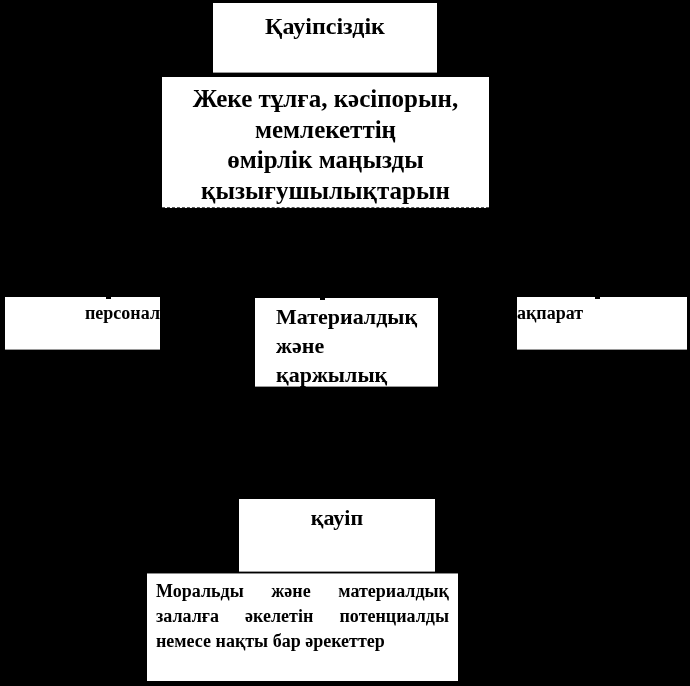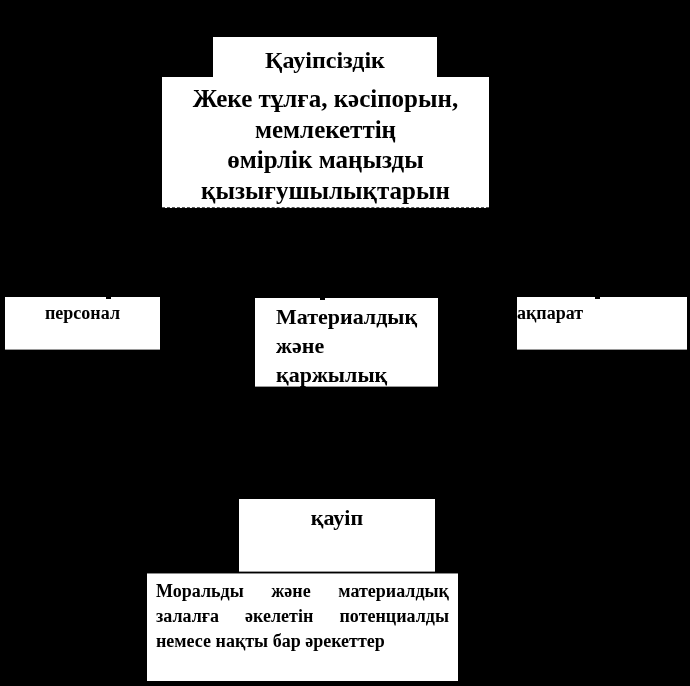--- a/index.html
+++ b/index.html
@@ -22,35 +22,34 @@
     background: #ffffff;
     box-sizing: border-box;
     line-height: 1.3;
   }
   .box-security {
     left: 213px; top: 3px; width: 224px; height: 70px;
     font-size: 24px;
     text-align: center;
     padding-top: 8px;
     border-bottom: 1px solid #9a9a9a;
-    margin-top: 34px;
   }
   .box-definition {
     left: 162px; top: 77px; width: 327px; height: 131px;
     font-size: 25px;
     line-height: 1.22;
     text-align: center;
     padding-top: 7px;
     white-space: pre-line;
     border-bottom: 1px dashed #555555;
   }
   .box-personal {
     left: 5px; top: 297px; width: 155px; height: 53px;
     font-size: 18px;
-    text-align: center;
+    text-align: right;
     padding-top: 5px;
     border-bottom: 1px solid #9a9a9a;
   }
   .box-resources {
     left: 255px; top: 298px; width: 183px; height: 89px;
     font-size: 22px;
     line-height: 1.32;
     text-align: left;
     padding: 4px 6px 0 21px;
     white-space: pre-line;

